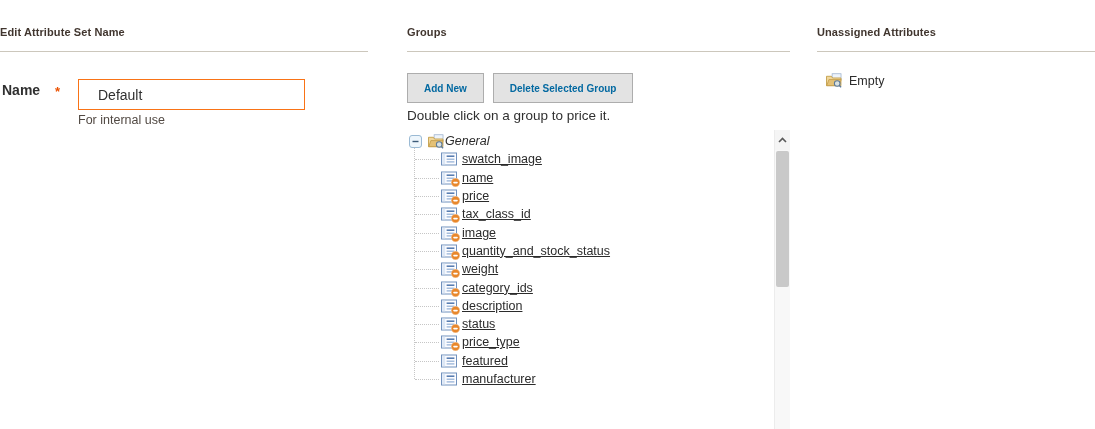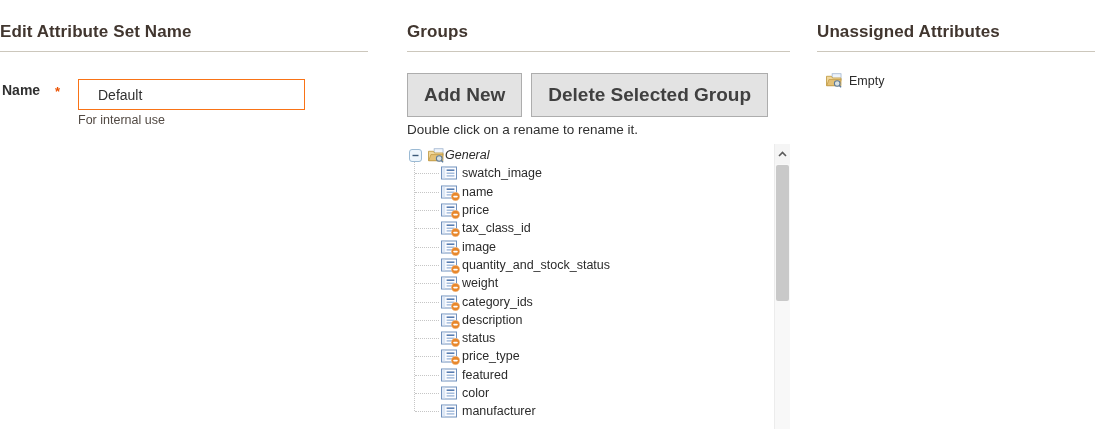--- a/index.html
+++ b/index.html
@@ -13,21 +13,21 @@
   }
   .stage { position: absolute; inset: 0; width: 1095px; height: 429px; }
 
   .panel { position: absolute; top: 0; }
   .panel-edit       { left: 0;     width: 368px; }
   .panel-groups     { left: 407px; width: 383px; }
   .panel-unassigned { left: 817px; width: 278px; }
 
   .panel-title {
     margin-top: 22px;
-    font-size: 17px;
+    font-size: 11px;
     font-weight: 700;
     letter-spacing: .1px;
     color: #41362f;
     line-height: 20px;
     white-space: nowrap;
   }
   .panel-rule {
     margin-top: 9px;
     border-bottom: 1px solid #ccc7bc;
     height: 0;
@@ -56,25 +56,25 @@
   .field-note {
     margin: 7px 0 0 78px;
     font-size: 12.5px;
     color: #514943;
   }
 
   
   .btn-row { margin-top: 21px; display: flex; gap: 9px; }
   .btn {
     display: inline-flex; align-items: center; justify-content: center;
-    height: 44px; padding: 0 16px;
+    height: 30px; padding: 0 16px;
     background: #e3e3e3;
     border: 1px solid #adadad;
     font-family: "Liberation Sans", sans-serif;
-    font-size: 19px; font-weight: 700; color: #404040;
+    font-size: 10px; font-weight: 700; color: #0369a1;
     cursor: pointer; white-space: nowrap;
   }
   .hint { margin-top: 5px; font-size: 13.5px; color: #303030; }
 
   .tree-wrap {
     position: relative;
     margin-top: 7px;
     height: 299px;
     width: 383px;
     overflow: hidden;
@@ -92,21 +92,21 @@
   .toggle-icon { width: 13px; height: 13px; margin-left: 1px; cursor: pointer; }
   .folder-icon { width: 18px; height: 15px; margin-left: 3px; }
 
   .tree-children { position: relative; }
   .tree-children::before {
     content: "";
     position: absolute; left: 7px; top: -2px; bottom: 9px;
     border-left: 1px dotted #a8a8a8;
     opacity: .65;
   }
-  .tree-leaf-row { position: relative; padding-left: 34px; }
+  .tree-leaf-row { position: relative; padding-left: 34px; text-decoration: underline; }
   .tree-leaf-row::before {
     content: "";
     position: absolute; left: 8px; top: 50%; width: 24px;
     border-top: 1px dotted #a8a8a8;
     opacity: .65;
   }
   .leaf-icon-wrap { position: relative; width: 16px; height: 14px; margin-right: 3px; }
   .leaf-icon { width: 16px; height: 14px; }
   .badge-icon {
     position: absolute; right: -3px; bottom: -2px;
@@ -189,21 +189,21 @@
   </section>
 
   <section class="panel panel-groups">
     <h2 class="panel-title">Groups</h2>
     <div class="panel-rule"></div>
 
     <div class="btn-row">
       <button class="btn">Add New</button>
       <button class="btn">Delete Selected Group</button>
     </div>
-    <div class="hint">Double click on a rename to rename it.</div>
+    <div class="hint">Double click on a group to price it.</div>
 
     <div class="tree-wrap">
       <div class="tree">
 
         <div class="tree-row tree-root-row">
           <span class="icon toggle-icon">
             <svg class="toggle-icon" viewBox="0 0 13 13">
                 <use href="#def-toggle-minus"></use>
               </svg>
           </span>
@@ -344,29 +344,20 @@
     </span>
     <span class="node-label">featured</span>
   </div>
             <div class="tree-row tree-leaf-row">
     <span class="leaf-icon-wrap">
       <svg class="leaf-icon" viewBox="0 0 16 14">
                   <use href="#def-leaf-form"></use>
                 </svg>
       
     </span>
-    <span class="node-label">color</span>
-  </div>
-            <div class="tree-row tree-leaf-row">
-    <span class="leaf-icon-wrap">
-      <svg class="leaf-icon" viewBox="0 0 16 14">
-                  <use href="#def-leaf-form"></use>
-                </svg>
-      
-    </span>
     <span class="node-label">manufacturer</span>
   </div>
           </div>
       </div>
 
       <div class="scrollbar">
         <div class="scroll-up-btn">
           <svg width="9" height="6" viewBox="0 0 9 6">
             <path d="M1 5 L4.5 1.4 L8 5" fill="none" stroke="#5a5a5a" stroke-width="1.6"></path>
           </svg>

